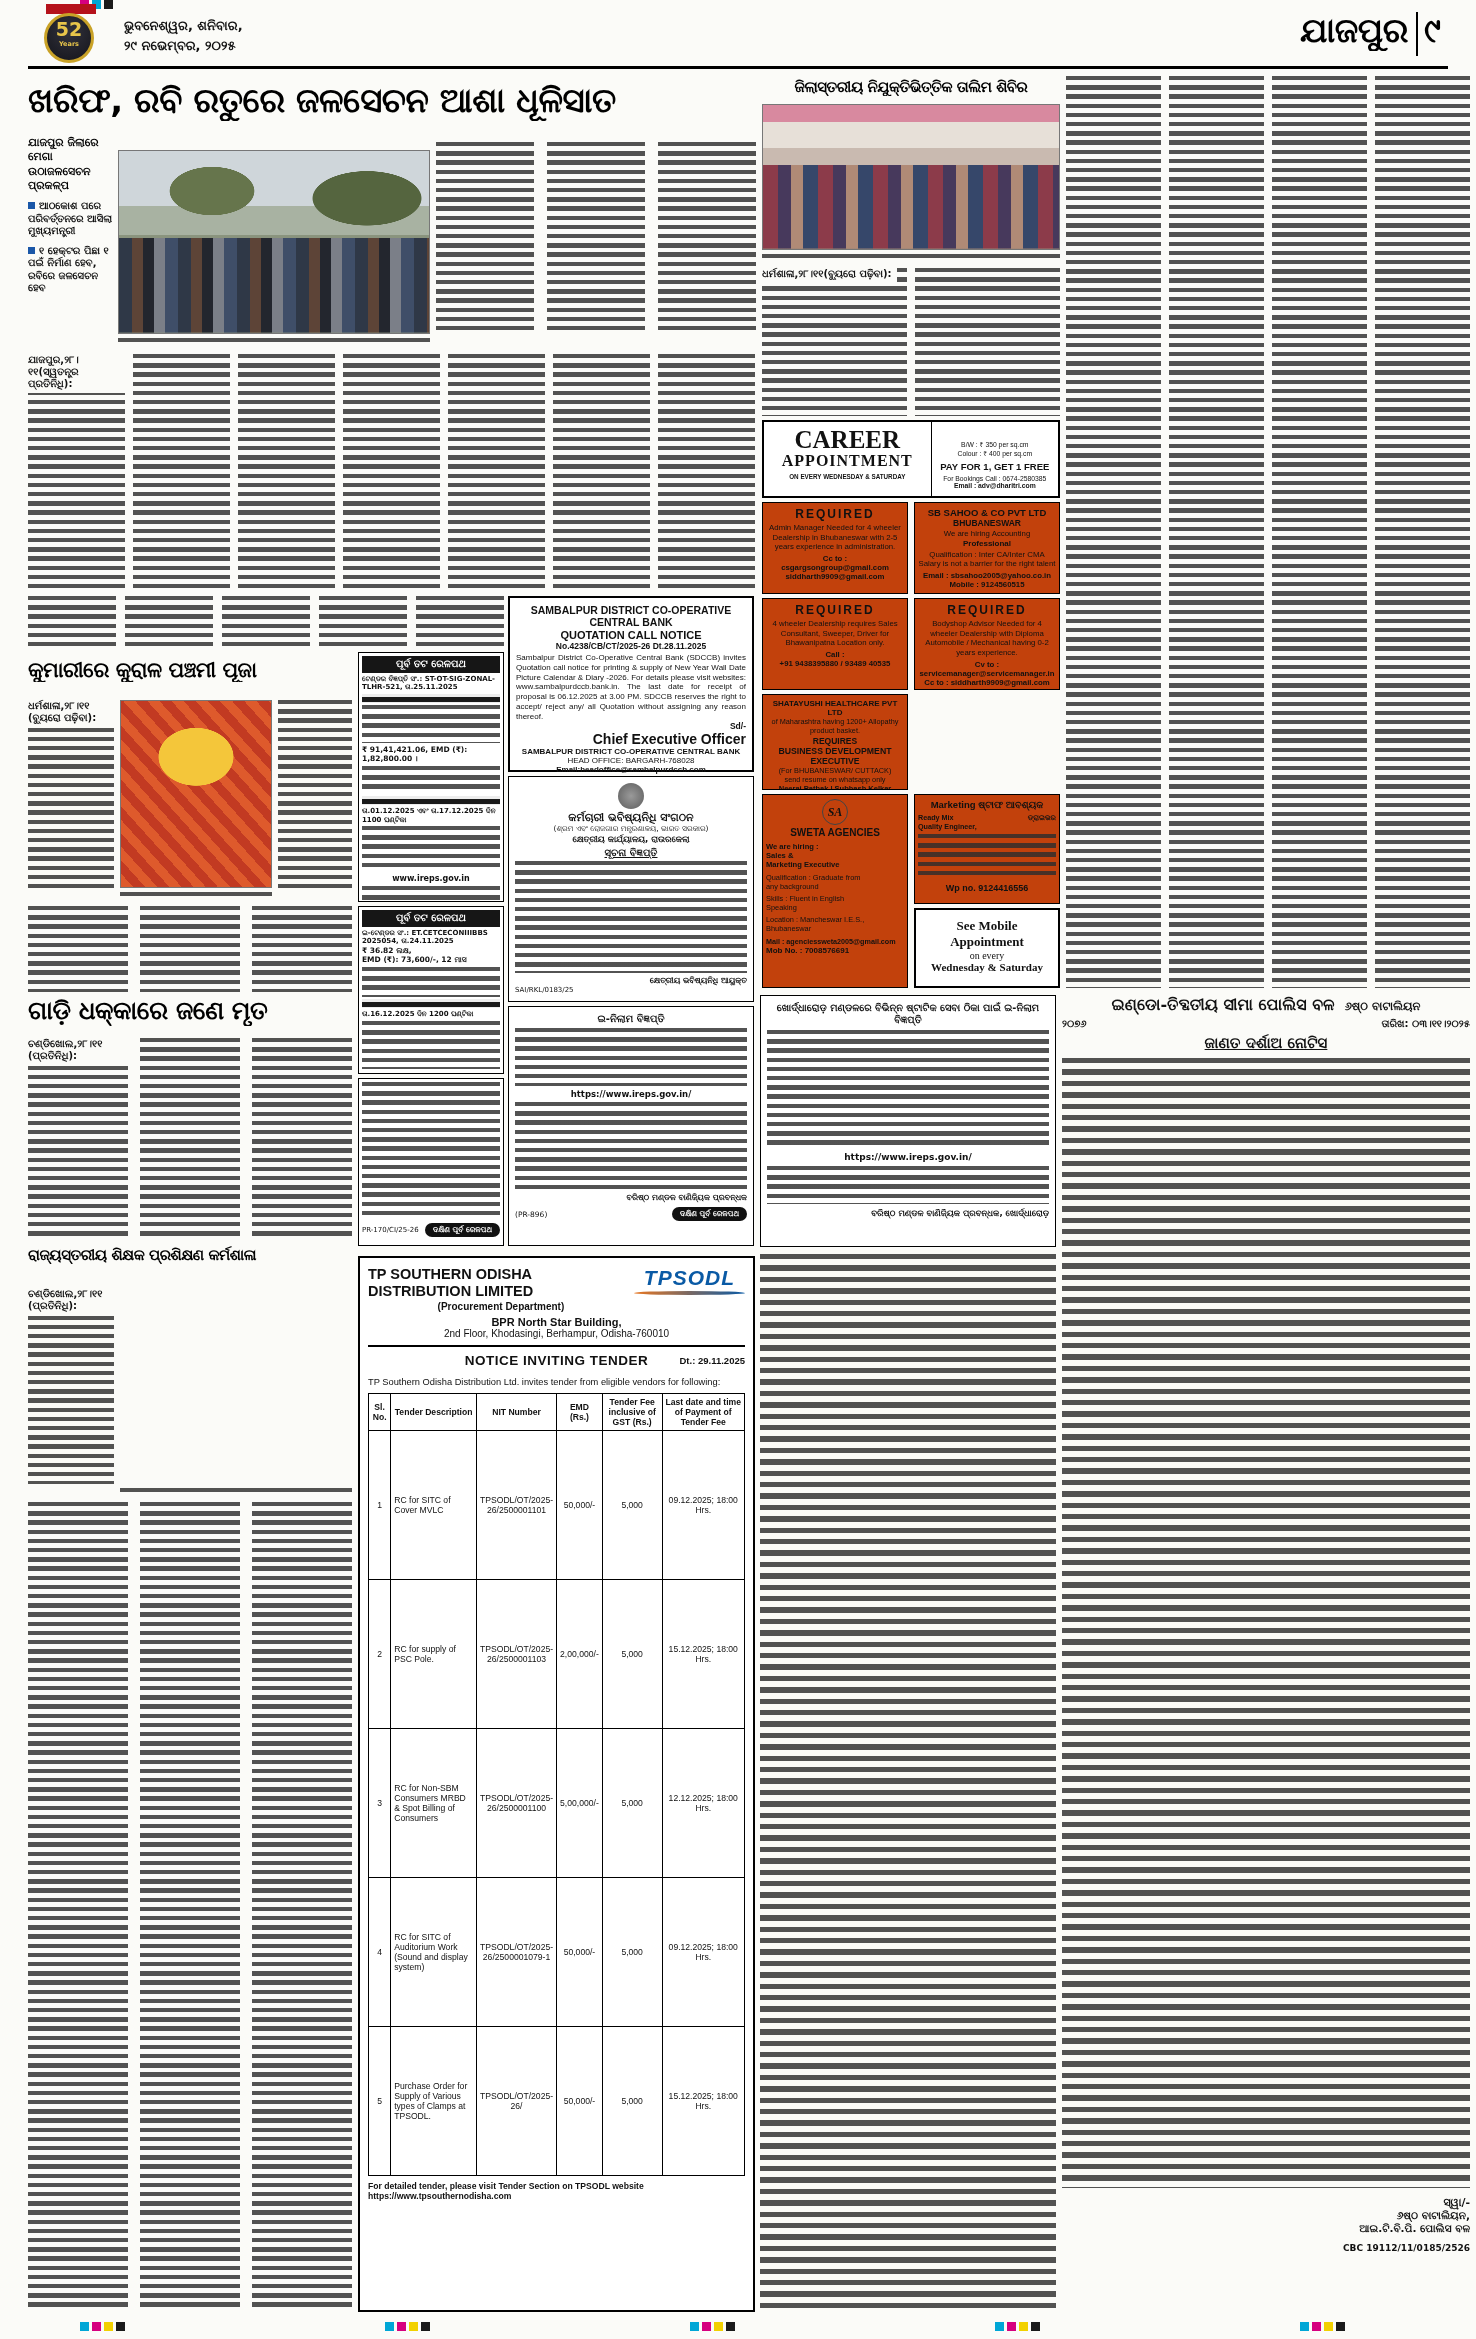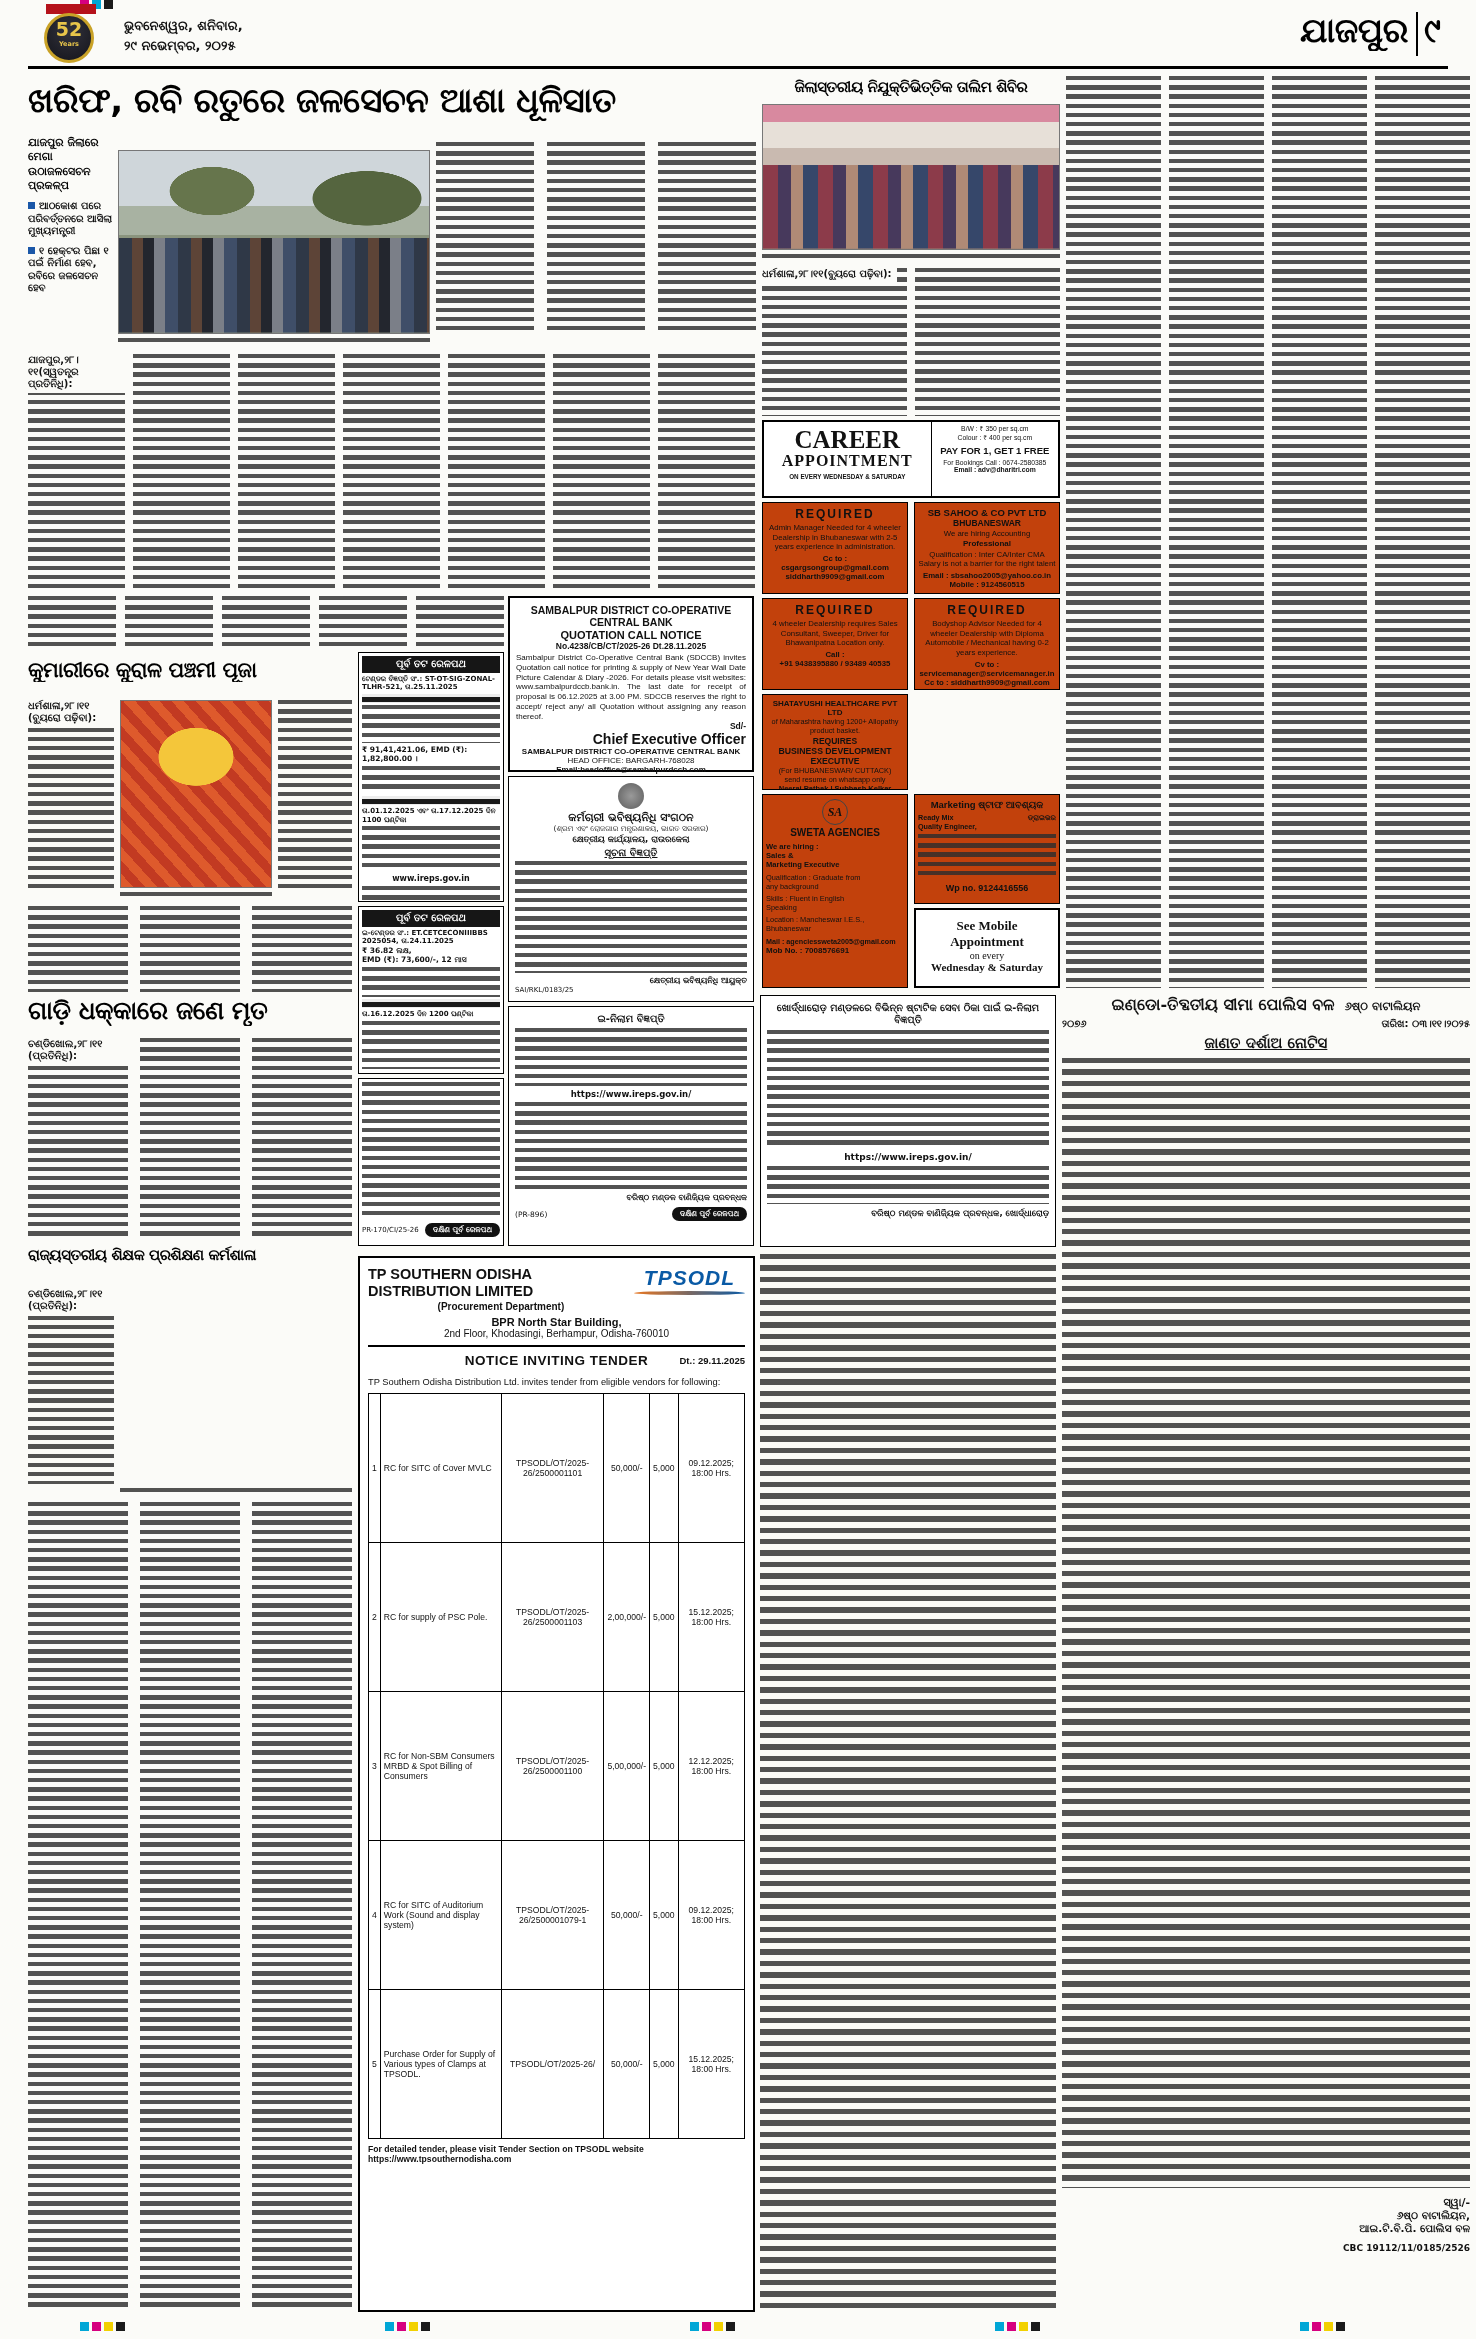--- a/index.html
+++ b/index.html
@@ -36,21 +36,21 @@
   
   .kick{font-size:11px;font-weight:700;line-height:1.3;color:#000}
   .bullet{margin-top:7px;font-size:10px;font-weight:700;line-height:1.25}
   .bullet .sq{display:inline-block;width:7px;height:7px;background:#1a57a8;margin-right:4px}
   
   #career{display:flex;font-family:"Liberation Serif",serif}
   #career .cl{width:57%;border-right:1.5px solid #000;text-align:center;padding:5px 2px}
   #career .c1{font-size:25px;font-weight:800;line-height:1}
   #career .c2{font-size:16px;font-weight:800;letter-spacing:1px}
   #career .c3{font-size:6.3px;font-weight:700;margin-top:3px;font-family:"Liberation Sans",sans-serif}
-  #career .cr{flex:1;padding:2px 4px;font-size:6.8px;font-family:"Liberation Sans",sans-serif;text-align:center}
+  #career .cr{flex:1;padding:18px 4px;font-size:6.8px;font-family:"Liberation Sans",sans-serif;text-align:center}
   #career .offer{font-size:9.5px;font-weight:800;margin:3px 0}
   .ad{border:1px solid #000;background:#c2410c;padding:4px 3px;text-align:center;font-family:"Liberation Sans",sans-serif;overflow:hidden}
   .adtag{font-size:12px;font-weight:900;letter-spacing:2px}
   .adbody{font-size:7.8px;line-height:1.25;margin-top:2px}
   .adbold{font-size:7.8px;font-weight:700;margin-top:2px}
   
   table.tps{width:100%;border-collapse:collapse;font-family:"Liberation Sans",sans-serif}
   .tps th,.tps td{border:1px solid #000;font-size:8.6px;padding:3px;text-align:center;vertical-align:middle}
   .tps th{font-weight:700}
   .tps td.desc{text-align:left}
@@ -255,20 +255,28 @@
     <div style="font-size:11px;font-weight:700;text-align:center;margin-top:4px">BPR North Star Building,</div>
     <div style="font-size:10px;text-align:center">2nd Floor, Khodasingi, Berhampur, Odisha-760010</div>
     <div style="height:2px;background:#000;margin:6px 0"></div>
     <div style="position:relative;height:20px">
       <div style="font-size:13.5px;font-weight:800;text-align:center;letter-spacing:.5px">NOTICE INVITING TENDER</div>
       <div style="position:absolute;right:0;top:2px;font-size:9.5px;font-weight:700">Dt.: 29.11.2025</div>
     </div>
     <div style="font-size:9.3px;margin:4px 0 6px">TP Southern Odisha Distribution Ltd. invites tender from eligible vendors for following:</div>
     <table class="tps">
       <tbody>
+          <tr>
+        <th style="width:6%">Sl. No.</th>
+        <th style="width:25%">Tender Description</th>
+        <th style="width:17%">NIT Number</th>
+        <th style="width:11%">EMD (Rs.)</th>
+        <th style="width:17%">Tender Fee inclusive of GST (Rs.)</th>
+        <th style="width:24%">Last date and time of Payment of Tender Fee</th>
+      </tr>
       <tr class="data">
         <td>1</td>
         <td class="desc">RC for SITC of Cover MVLC</td>
         <td>TPSODL/OT/2025-26/2500001101</td>
         <td>50,000/-</td>
         <td>5,000</td>
         <td>09.12.2025; 18:00 Hrs.</td>
       </tr>
       <tr class="data">
         <td>2</td>

